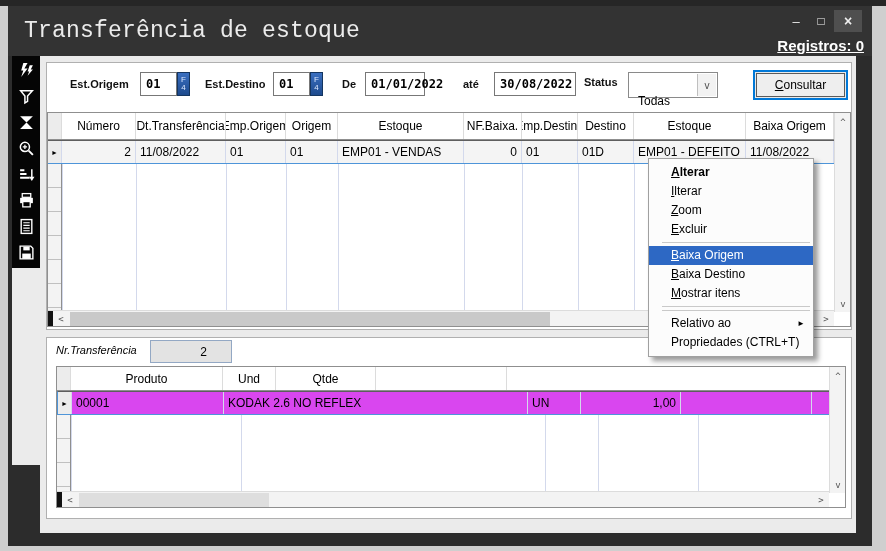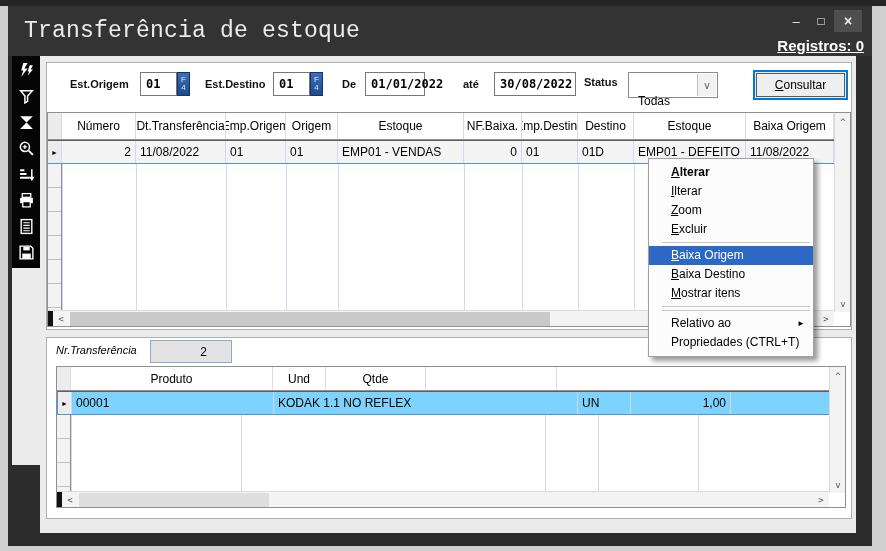--- a/index.html
+++ b/index.html
@@ -65,28 +65,28 @@
   .grow { display:flex; }
   .ghead { border-bottom:1px solid #8f8f8f; background:#fff; }
   .ghead .cell { border-right:1px solid #dcdcdc; justify-content:center; }
   .cell { height:100%; display:flex; align-items:center; padding:0 4px; font-size:12px;
           white-space:nowrap; overflow:hidden; }
   .cell.ar { justify-content:flex-end; }
   .marker { background:#ececec; border-right:1px solid #8f8f8f; padding:0;
             justify-content:center; font-size:7px; color:#000; }
   .drow .cell { border-right:1px solid #d3d9ec; }
   .sel1 { background:#f4f4f4; border-top:1px solid #5e5e5e; border-bottom:1px solid #4e95d9; }
-  .sel2 { background:#7dd3fc; border:1px solid #4e95d9; border-top-color:#5e5e5e; }
+  .sel2 { background:#d946ef; border:1px solid #4e95d9; border-top-color:#5e5e5e; }
   
   .c0{width:14px;flex:none}.c1{width:74px;flex:none}.c2{width:90px;flex:none}
   .c3{width:60px;flex:none}.c4{width:52px;flex:none}.c5{width:126px;flex:none}
   .c6{width:58px;flex:none}.c7{width:56px;flex:none}.c8{width:56px;flex:none}
   .c9{width:112px;flex:none}.c10{width:88px;flex:none}
   
-  .d0{width:14px;flex:none}.d1{width:202px;flex:none}.d2{width:304px;flex:none}
+  .d0{width:14px;flex:none}.d1{width:152px;flex:none}.d2{width:304px;flex:none}
   .d3{width:53px;flex:none}.d4{width:100px;flex:none}.d5{width:131px;flex:none}
 
   .empty-area { position:relative; background-repeat:no-repeat; }
   .empty1 { height:148px;
     background-image:linear-gradient(#d3d9ec,#d3d9ec),linear-gradient(#d3d9ec,#d3d9ec),
       linear-gradient(#d3d9ec,#d3d9ec),linear-gradient(#d3d9ec,#d3d9ec),linear-gradient(#d3d9ec,#d3d9ec),
       linear-gradient(#d3d9ec,#d3d9ec),linear-gradient(#d3d9ec,#d3d9ec),linear-gradient(#d3d9ec,#d3d9ec),
       linear-gradient(#d3d9ec,#d3d9ec),linear-gradient(#d3d9ec,#d3d9ec);
     background-size:1px 100%;
     background-position:88px 0,178px 0,238px 0,290px 0,416px 0,474px 0,530px 0,586px 0,698px 0,14px 0; }
@@ -259,21 +259,21 @@
   <div class="grow ghead" style="height:24px">
     <div class="cell marker d0"></div>
     <div class="cell d1">Produto</div>
     <div class="cell d3">Und</div>
     <div class="cell d4">Qtde</div>
     <div class="cell d5"></div>
   </div>
   <div class="grow drow sel2" style="height:24px">
     <div class="cell marker d0">►</div>
     <div class="cell d1">00001</div>
-    <div class="cell d2">KODAK 1.1 NO REFLEX</div>
+    <div class="cell d2">KODAK 2.6 NO REFLEX</div>
     <div class="cell d3">UN</div>
     <div class="cell ar d4">1,00</div>
     <div class="cell d5"></div>
   </div>
   <div class="empty-area empty2">
     <div class="marker-stripe"></div>
   </div>
   <div class="vsb" style="height:126px">
     <span class="sb-arrow" style="top:1px;left:0">^</span>
     <span class="sb-arrow" style="bottom:0;left:0">v</span>

